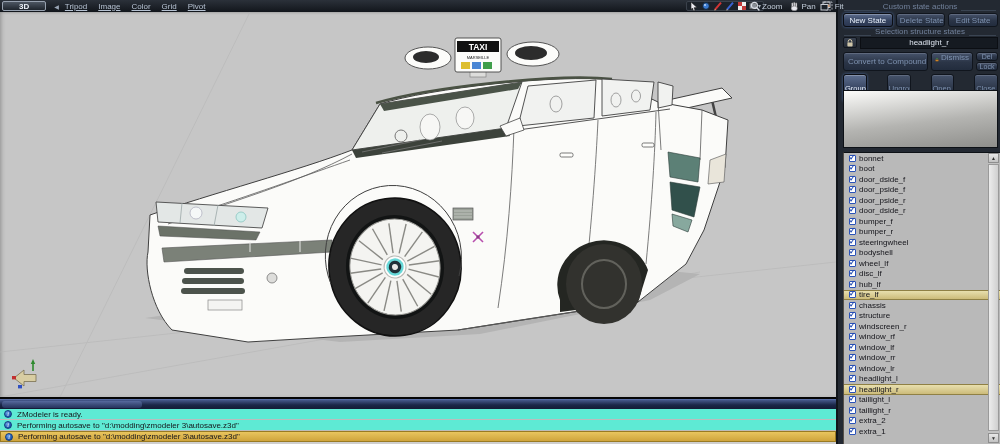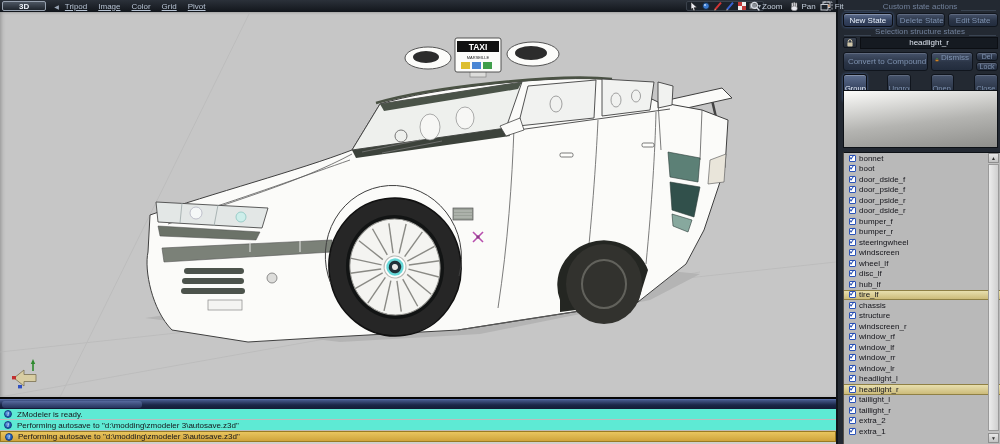--- a/index.html
+++ b/index.html
@@ -455,21 +455,21 @@
         <div class="part-row">
         <span class="cbx checked"></span>
         <span>bumper_r</span>
       </div>
         <div class="part-row">
         <span class="cbx checked"></span>
         <span>steeringwheel</span>
       </div>
         <div class="part-row">
         <span class="cbx checked"></span>
-        <span>windscreen</span>
+        <span>bodyshell</span>
       </div>
         <div class="part-row">
         <span class="cbx checked"></span>
         <span>wheel_lf</span>
       </div>
         <div class="part-row">
         <span class="cbx checked"></span>
         <span>disc_lf</span>
       </div>
         <div class="part-row">

